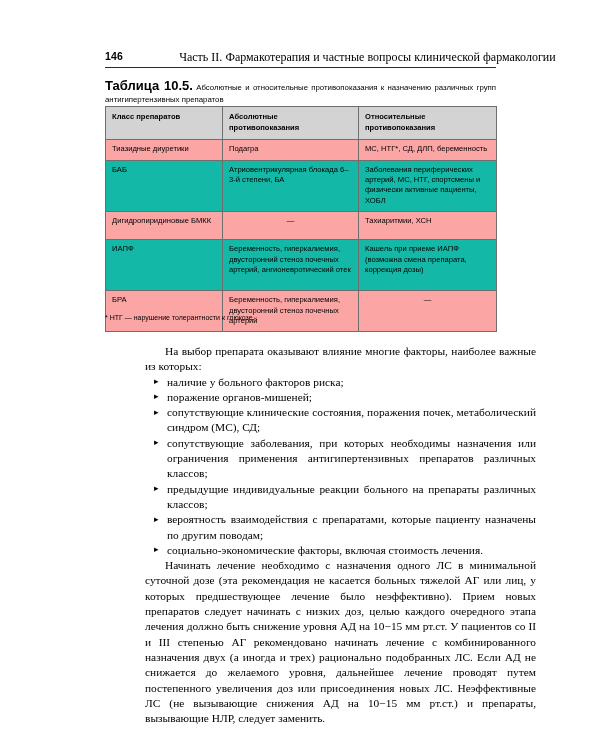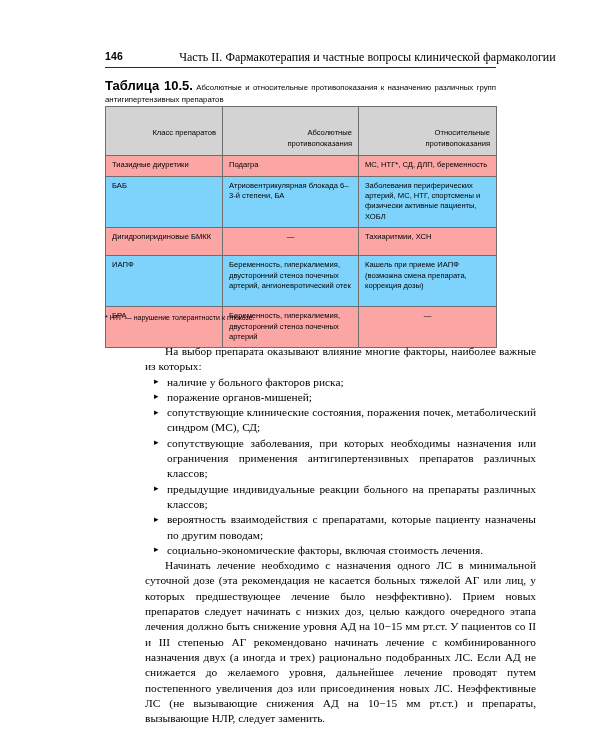--- a/index.html
+++ b/index.html
@@ -89,28 +89,28 @@
   table.ct col.c2 { width: 136px; }
   table.ct col.c3 { width: 138px; }
 
   table.ct th, table.ct td {
     border: 1px solid #6e6e6e;
     vertical-align: top;
     padding: 4px 6px 5px 6px;
   }
   table.ct thead th {
     background: #d3d3d3;
-    text-align: right;
-    font-weight: normal;
-    padding-top: 21px;
+    text-align: left;
+    font-weight: bold;
+    padding-top: 5px;
     padding-bottom: 6px;
     line-height: 10.6px;
   }
   table.ct tbody tr.shaded td {
-    background: #7dd3fc;
+    background: #14b8a6;
   }
   table.ct tbody tr.plain td {
     background: #fca5a5;
   }
   td.dash {
     text-align: center;
   }
   .rowpad-1 { height: 13px; }
   .rowpad-2 { height: 36px; }
   .rowpad-3 { height: 28px; }

